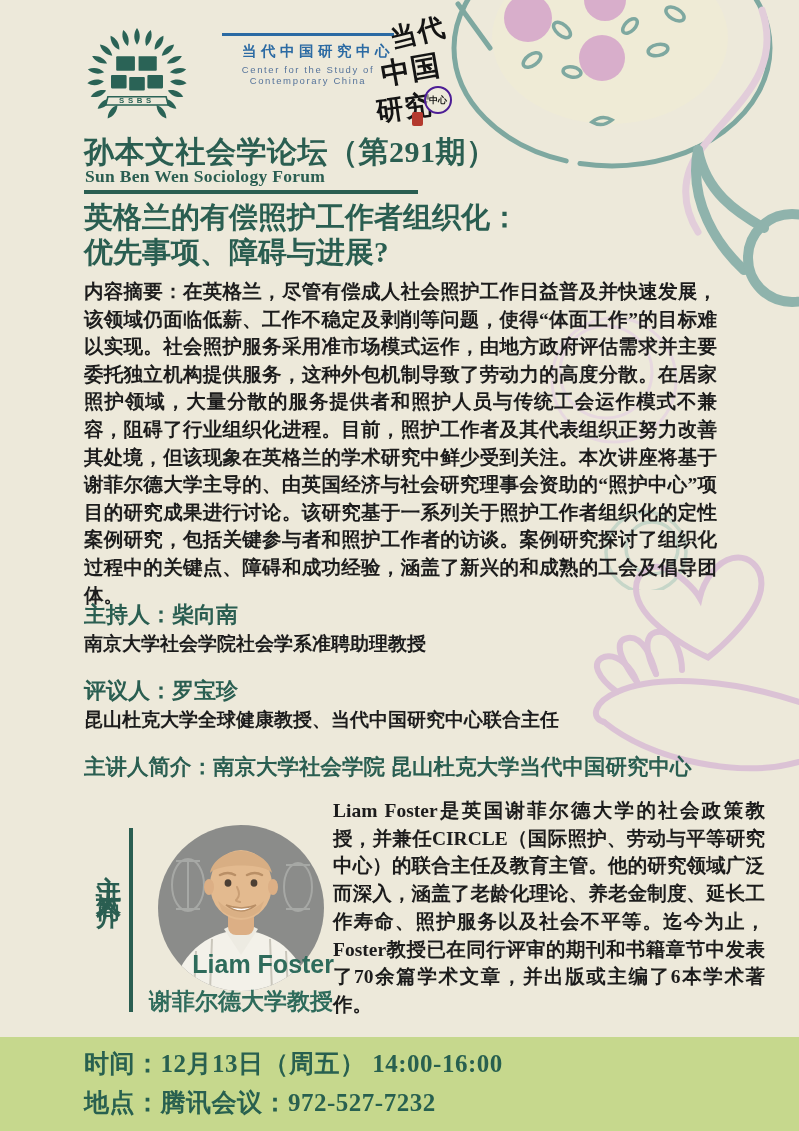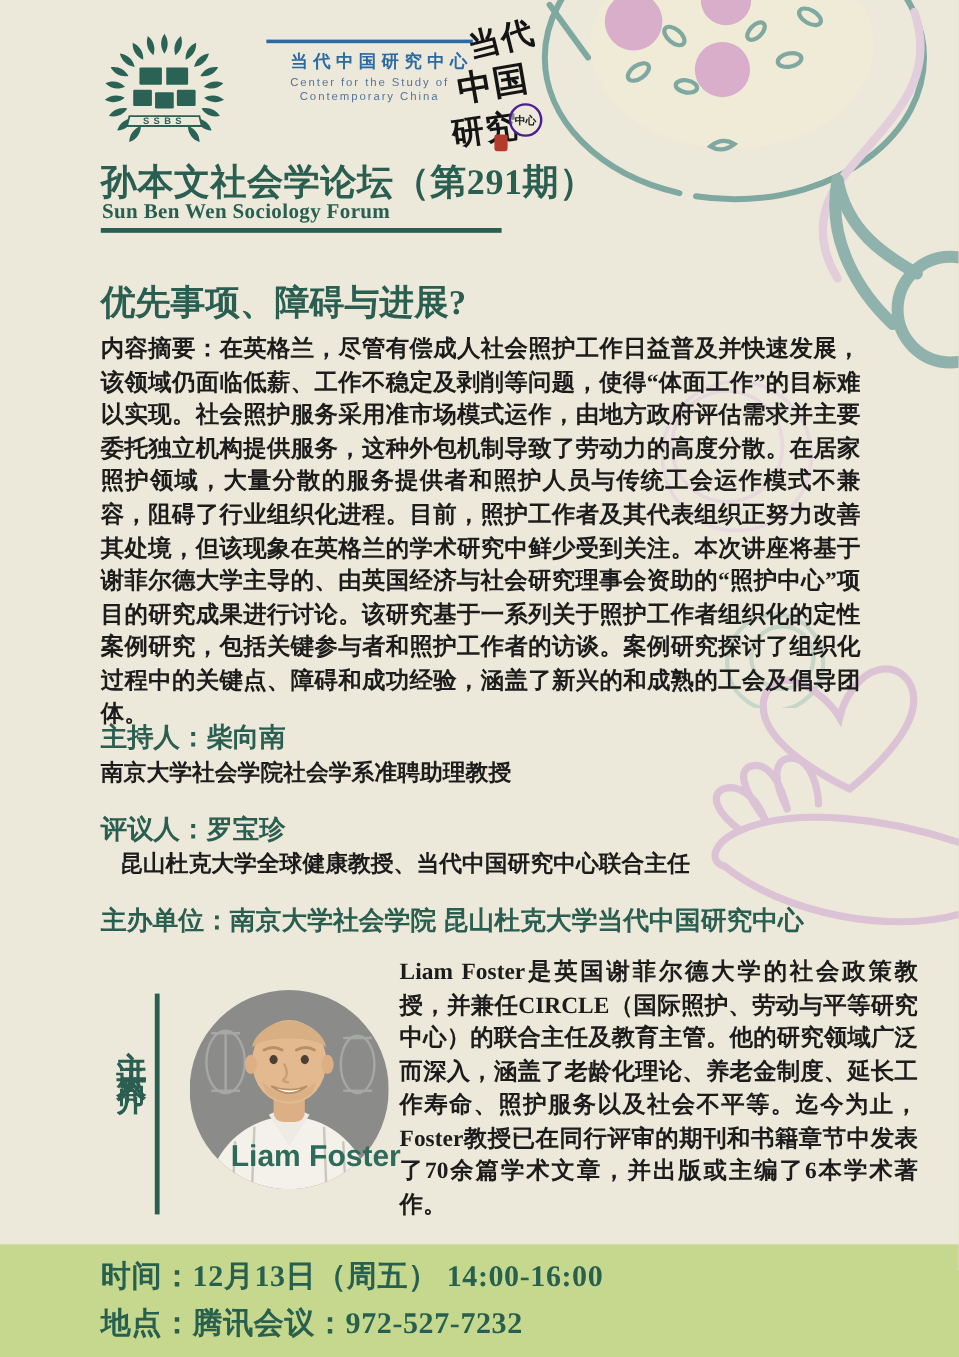--- a/index.html
+++ b/index.html
@@ -36,21 +36,21 @@
   .series-en{left:85px;top:166px;font-size:17.5px;font-weight:bold;letter-spacing:.3px;}
   .rule{left:84px;top:190px;width:334px;height:3.5px;background:#2A5E51;}
   .lect1{left:84px;top:198px;font-size:29px;font-weight:bold;}
   .lect2{left:84px;top:233px;font-size:29px;font-weight:bold;}
   
   .abstract{left:84px;top:278px;width:633px;font-size:19.5px;font-weight:bold;line-height:27.6px;text-align:justify;text-justify:inter-ideograph;}
   
   .host-label{left:84px;top:600px;font-size:22px;font-weight:bold;}
   .host-title{left:84px;top:631px;font-size:19px;font-weight:bold;color:#1c1c1c;}
   .disc-label{left:84px;top:676px;font-size:22px;font-weight:bold;}
-  .disc-title{left:100px;top:707px;font-size:19px;font-weight:bold;color:#1c1c1c;}
+  .disc-title{left:84px;top:707px;font-size:19px;font-weight:bold;color:#1c1c1c;}
   .organizer{left:84px;top:752px;font-size:21.5px;font-weight:bold;}
   
   .spk-label{left:92px;top:856px;font-size:25px;font-weight:bold;color:#2A5E51;
     writing-mode:vertical-rl;text-orientation:upright;letter-spacing:7px;}
   .spk-rule{left:129px;top:828px;width:4px;height:184px;background:#2A5E51;}
   .photo{left:158px;top:825px;width:166px;height:166px;border-radius:50%;overflow:hidden;}
   .spk-name{left:148px;top:950px;width:186px;text-align:right;font-size:25px;font-weight:bold;color:#2E6B5B;font-family:"Liberation Sans","DejaVu Sans",sans-serif;}
   .spk-aff{left:140px;top:986px;width:202px;text-align:center;font-size:23px;font-weight:600;color:#2E6B5B;}
   .bio{left:333px;top:797px;width:432px;font-size:19.5px;font-weight:bold;line-height:27.7px;text-align:justify;text-justify:inter-ideograph;}
   
@@ -173,29 +173,30 @@
     <div class="l l1">当代</div>
     <div class="l l2">中国</div>
     <div class="l l3">研究</div>
     <div class="badge">中心</div>
     <div class="stamp"></div>
   </div>
 
   <div class="abs series-cn teal">孙本文社会学论坛（第291期）</div>
   <div class="abs series-en teal">Sun Ben Wen Sociology Forum</div>
   <div class="abs rule"></div>
+  <div class="abs lect1 teal">英格兰的有偿照护工作者组织化：</div>
   <div class="abs lect2 teal">优先事项、障碍与进展?</div>
 
   <div class="abs abstract">内容摘要：在英格兰，尽管有偿成人社会照护工作日益普及并快速发展，该领域仍面临低薪、工作不稳定及剥削等问题，使得“体面工作”的目标难以实现。社会照护服务采用准市场模式运作，由地方政府评估需求并主要委托独立机构提供服务，这种外包机制导致了劳动力的高度分散。在居家照护领域，大量分散的服务提供者和照护人员与传统工会运作模式不兼容，阻碍了行业组织化进程。目前，照护工作者及其代表组织正努力改善其处境，但该现象在英格兰的学术研究中鲜少受到关注。本次讲座将基于谢菲尔德大学主导的、由英国经济与社会研究理事会资助的“照护中心”项目的研究成果进行讨论。该研究基于一系列关于照护工作者组织化的定性案例研究，包括关键参与者和照护工作者的访谈。案例研究探讨了组织化过程中的关键点、障碍和成功经验，涵盖了新兴的和成熟的工会及倡导团体。</div>
 
   <div class="abs host-label teal">主持人：柴向南</div>
   <div class="abs host-title">南京大学社会学院社会学系准聘助理教授</div>
   <div class="abs disc-label teal">评议人：罗宝珍</div>
   <div class="abs disc-title">昆山杜克大学全球健康教授、当代中国研究中心联合主任</div>
-  <div class="abs organizer teal">主办单位：南京大学社会学院 昆山杜克大学当代中国研究中心</div>
+  <div class="abs organizer teal">主讲人简介：南京大学社会学院 昆山杜克大学当代中国研究中心</div>
 
   <div class="abs spk-label">主讲人简介</div>
   <div class="abs spk-rule"></div>
 
   <div class="abs photo">
     <svg width="166" height="166" viewBox="0 0 166 166">
       <rect width="166" height="166" fill="#8B8C8A"></rect>
       <g stroke="#C8C9C5" stroke-width="2" fill="none" opacity="0.45">
         <ellipse cx="30" cy="60" rx="16" ry="26"></ellipse>
         <path d="M18,36 h24 M18,84 h24 M30,34 v52"></path>
@@ -215,19 +216,20 @@
       <ellipse cx="70" cy="58" rx="3.4" ry="3.8" fill="#4c3f34"></ellipse>
       <ellipse cx="96" cy="58" rx="3.4" ry="3.8" fill="#4c3f34"></ellipse>
       <path d="M62,50 q8,-4 15,0 M89,50 q8,-4 15,0" stroke="#B98F66" stroke-width="2.5" fill="none" stroke-linecap="round"></path>
       <path d="M79,62 q4,8 0,12 q-3,2 3,3" stroke="#C99E74" stroke-width="2" fill="none" stroke-linecap="round"></path>
       <path d="M68,80 q15,12 30,0 q-14,6 -30,0 z" fill="#fff" stroke="#B98F66" stroke-width="1.5"></path>
       <path d="M60,76 q23,22 46,0 l-4,10 q-19,14 -38,0 z" fill="#C99E74" opacity="0.35"></path>
     </svg>
   </div>
 
   <div class="abs spk-name">Liam Foster</div>
+  <div class="abs spk-aff">谢菲尔德大学教授</div>
   <div class="abs bio">Liam Foster是英国谢菲尔德大学的社会政策教授，并兼任CIRCLE（国际照护、劳动与平等研究中心）的联合主任及教育主管。他的研究领域广泛而深入，涵盖了老龄化理论、养老金制度、延长工作寿命、照护服务以及社会不平等。迄今为止，Foster教授已在同行评审的期刊和书籍章节中发表了70余篇学术文章，并出版或主编了6本学术著作。</div>
 
   <div class="abs footer"></div>
   <div class="abs foot1">时间：12月13日（周五） 14:00-16:00</div>
   <div class="abs foot2">地点：腾讯会议：972-527-7232</div>
 
 </div>
 
 </body></html>

